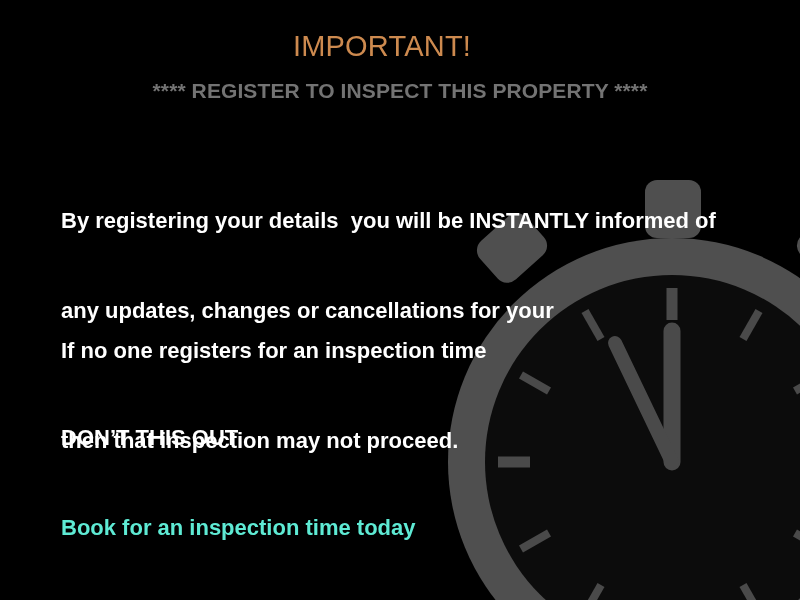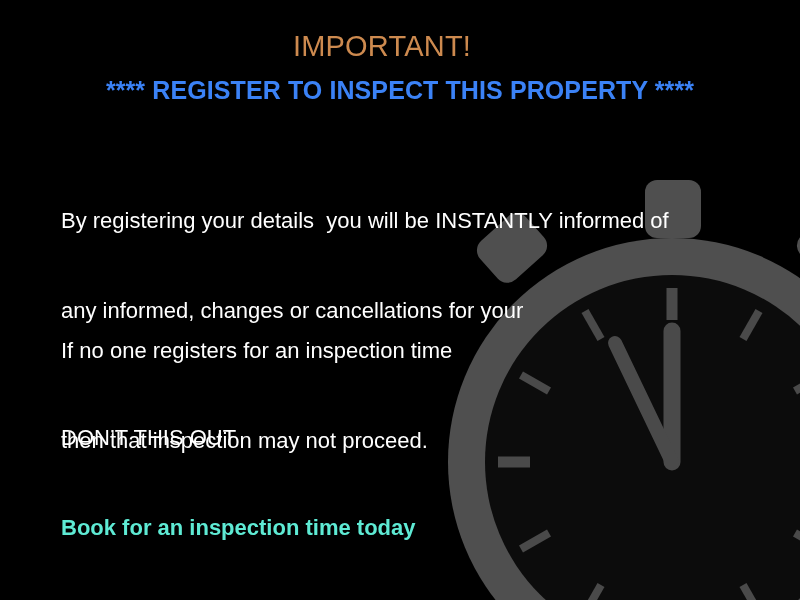--- a/index.html
+++ b/index.html
@@ -48,41 +48,41 @@
     font-weight: normal;
     letter-spacing: 0.2px;
     line-height: 34px;
   }
   .hl-register {
     position: absolute;
     top: 75px;
     left: 0;
     width: 800px;
     text-align: center;
-    color: #3b82f6;
-    font-size: 25px;
+    color: #737373;
+    font-size: 21px;
     font-weight: bold;
     letter-spacing: 0.1px;
     line-height: 31px;
   }
 
   .body-block {
     position: absolute;
     left: 61px;
     color: #ffffff;
     font-size: 22px;
     line-height: 30px;
     font-weight: normal;
     white-space: pre;
   }
   #para-1 { top: 146px; }
   #para-2 { top: 276px; }
   #para-3 { top: 363px; }
 
-  .body-block .ln { display: block; }
+  .body-block .ln { display: block; font-weight: bold; }
   .accent-bold {
     color: #5eead4;
     font-weight: bold;
   }
 </style>
 </head>
 <body>
 
 <div id="slide">
 
@@ -139,21 +139,21 @@
   </svg>
 
   <div id="text-layer">
 
     <div class="hl-important">IMPORTANT!</div>
 
     <div class="hl-register">****  REGISTER TO INSPECT THIS PROPERTY ****</div>
 
     <div class="body-block" id="para-1">
       <span class="ln">By registering your details  you will be INSTANTLY informed of</span>
-      <span class="ln">any informed, changes or cancellations for your</span>
+      <span class="ln">any updates, changes or cancellations for your</span>
     </div>
 
     <div class="body-block" id="para-2">
       <span class="ln">If no one registers for an inspection time</span>
       <span class="ln">then that inspection may not proceed.</span>
     </div>
 
     <div class="body-block" id="para-3">
       <span class="ln">DON’T THIS OUT</span>
       <span class="ln accent-bold">Book for an inspection time today</span>

